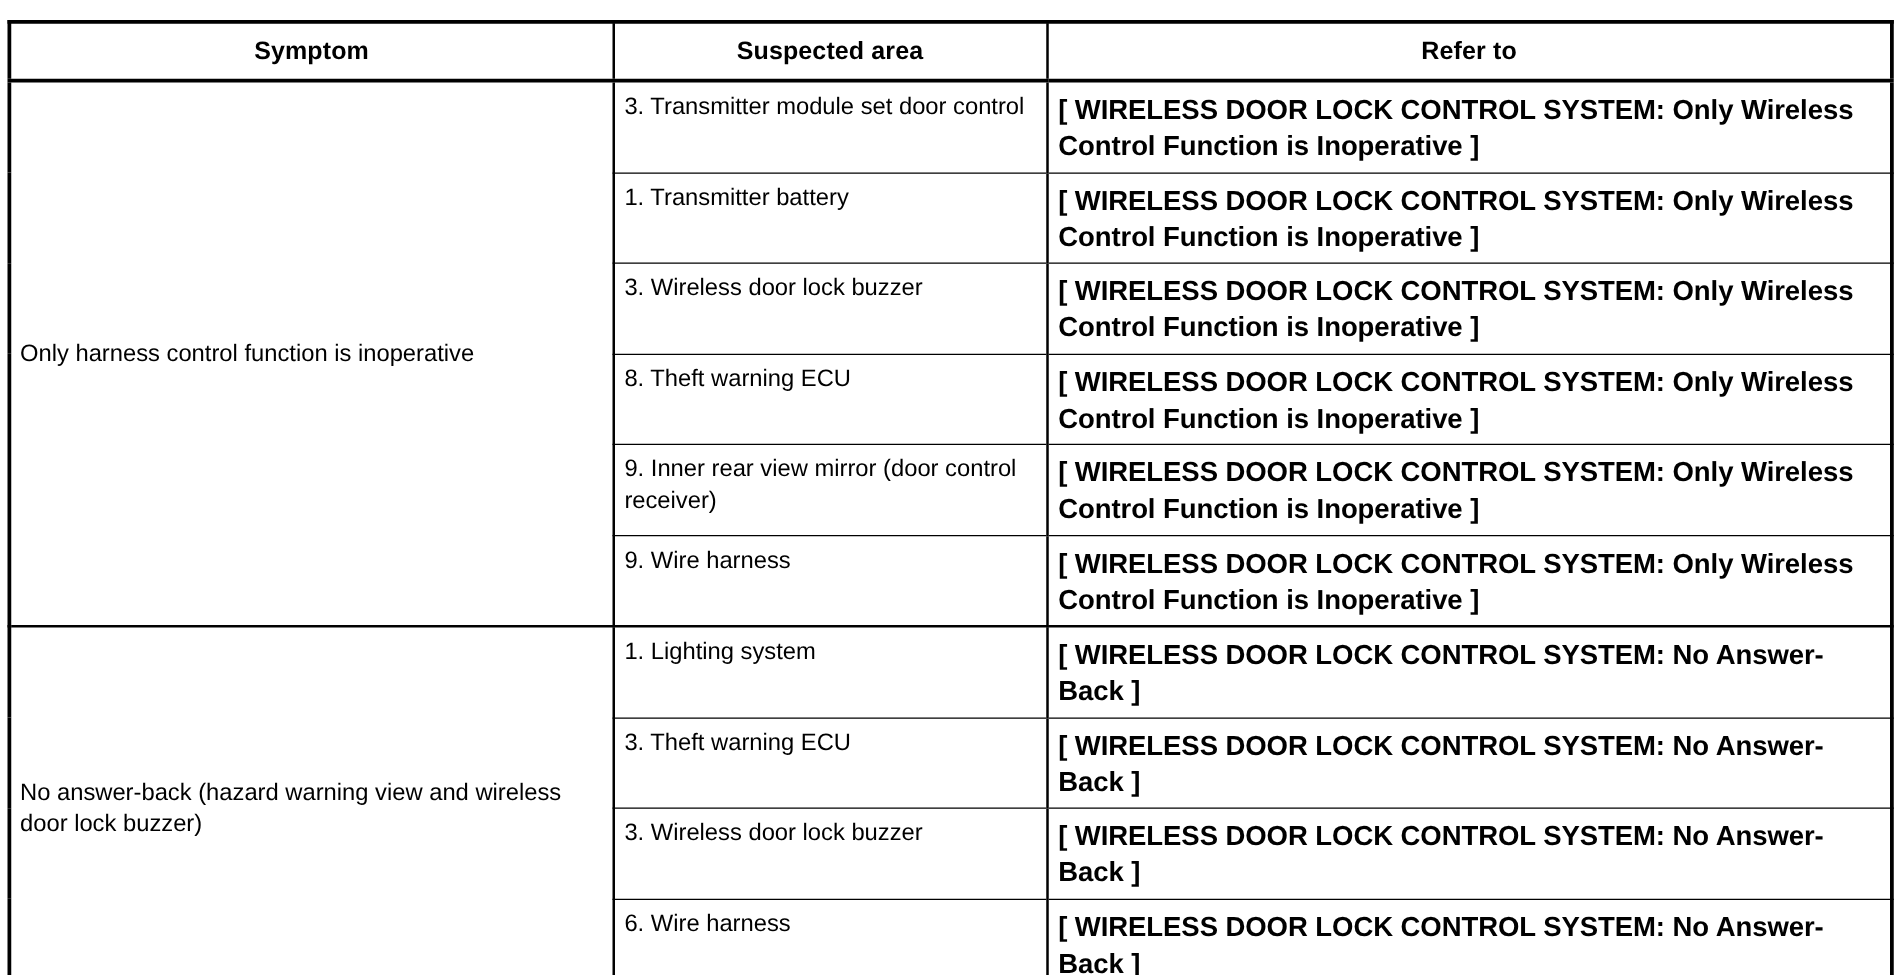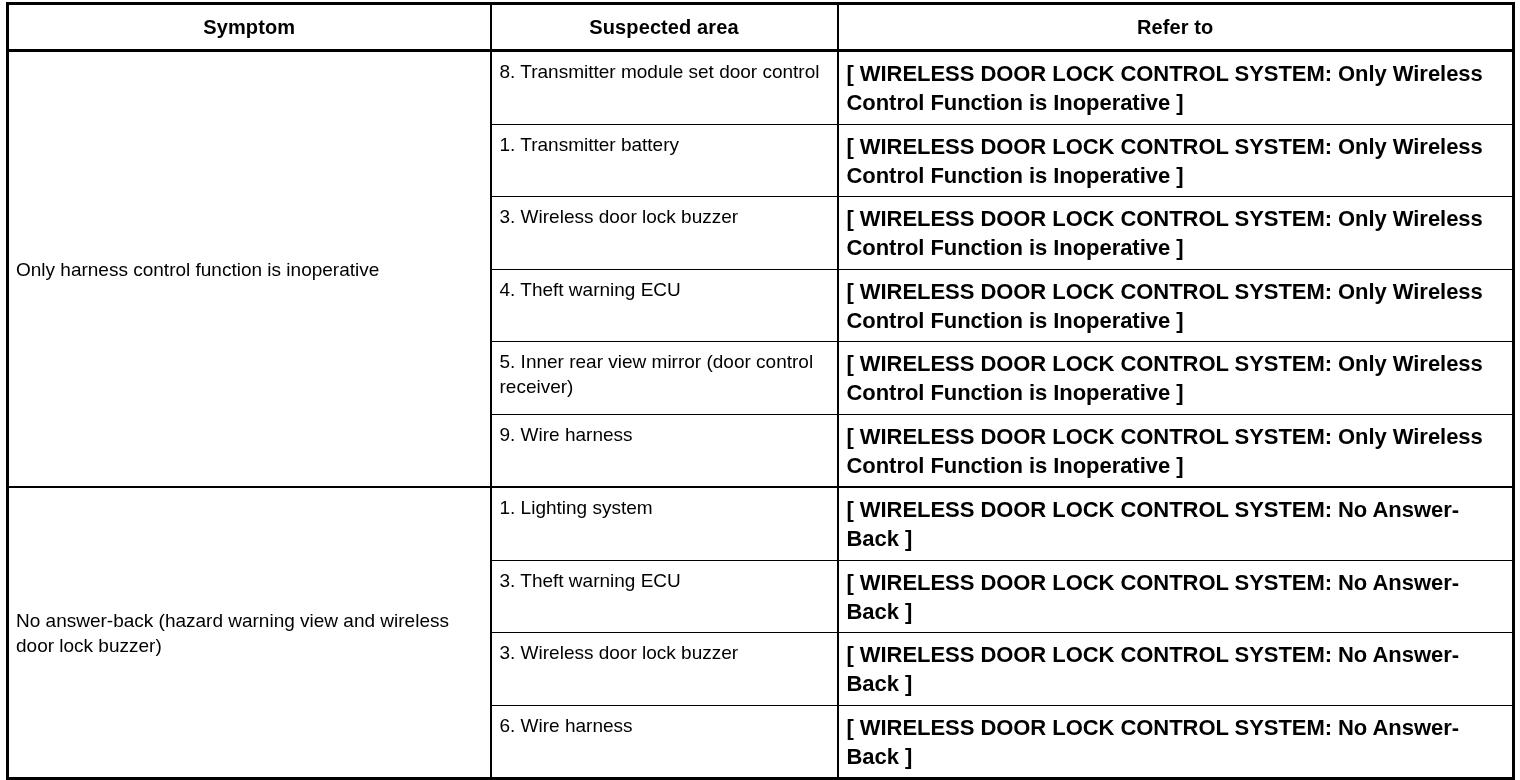--- a/index.html
+++ b/index.html
@@ -12,21 +12,21 @@
     height: 780px;
     font-family: "Liberation Sans", sans-serif;
     color: #000000;
     overflow: hidden;
   }
 
   .sheet {
     width: 1520px;
     height: 780px;
     box-sizing: border-box;
-    padding: 2px 8px 6px 6px;
+    padding: 16px 8px 6px 6px;
   }
 
   table.dtc-table {
     border-collapse: collapse;
     table-layout: fixed;
     width: 1506px;
     height: 768px;
     border: 3px solid #000000;
   }
 
@@ -99,37 +99,37 @@
       <tr>
         <th>Symptom</th>
         <th>Suspected area</th>
         <th class="last-col">Refer to</th>
       </tr>
     </thead>
     <tbody>
 
       <tr>
         <td class="symptom-cell" rowspan="6">Only harness control function is inoperative</td>
-        <td class="suspected-cell">8. Transmitter module set door control</td>
+        <td class="suspected-cell">3. Transmitter module set door control</td>
         <td class="refer-cell last-col">[ WIRELESS DOOR LOCK CONTROL SYSTEM: Only Wireless Control Function is Inoperative ]</td>
       </tr>
       <tr>
         <td class="suspected-cell">1. Transmitter battery</td>
         <td class="refer-cell last-col">[ WIRELESS DOOR LOCK CONTROL SYSTEM: Only Wireless Control Function is Inoperative ]</td>
       </tr>
       <tr>
         <td class="suspected-cell">3. Wireless door lock buzzer</td>
         <td class="refer-cell last-col">[ WIRELESS DOOR LOCK CONTROL SYSTEM: Only Wireless Control Function is Inoperative ]</td>
       </tr>
       <tr>
-        <td class="suspected-cell">4. Theft warning ECU</td>
+        <td class="suspected-cell">8. Theft warning ECU</td>
         <td class="refer-cell last-col">[ WIRELESS DOOR LOCK CONTROL SYSTEM: Only Wireless Control Function is Inoperative ]</td>
       </tr>
       <tr>
-        <td class="suspected-cell">5. Inner rear view mirror (door control receiver)</td>
+        <td class="suspected-cell">9. Inner rear view mirror (door control receiver)</td>
         <td class="refer-cell last-col">[ WIRELESS DOOR LOCK CONTROL SYSTEM: Only Wireless Control Function is Inoperative ]</td>
       </tr>
       <tr class="group-end">
         <td class="suspected-cell">9. Wire harness</td>
         <td class="refer-cell last-col">[ WIRELESS DOOR LOCK CONTROL SYSTEM: Only Wireless Control Function is Inoperative ]</td>
       </tr>
 
       <tr>
         <td class="symptom-cell" rowspan="4">No answer-back (hazard warning view and wireless door lock buzzer)</td>
         <td class="suspected-cell">1. Lighting system</td>

